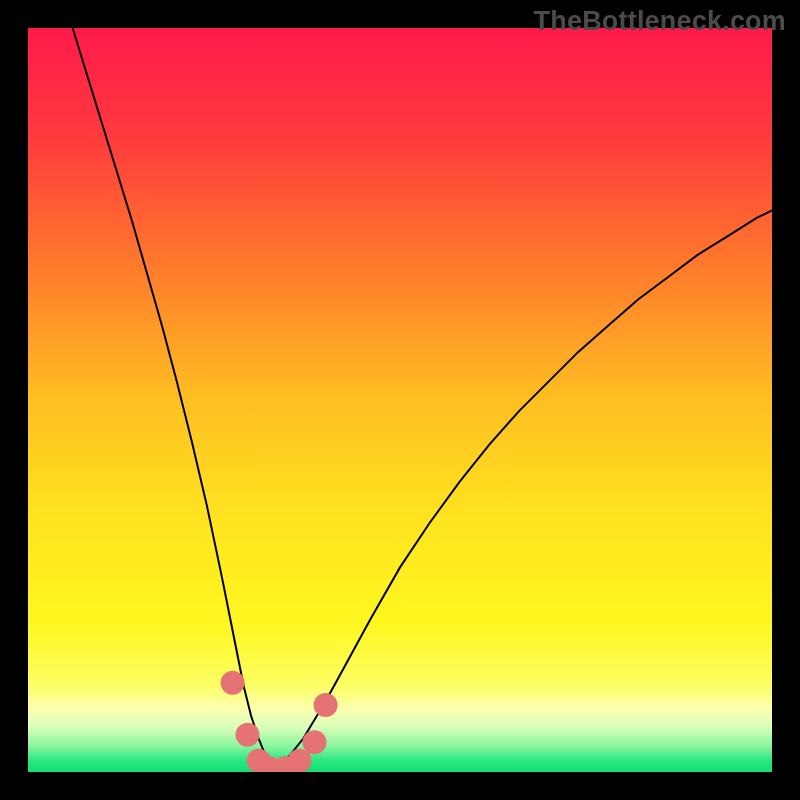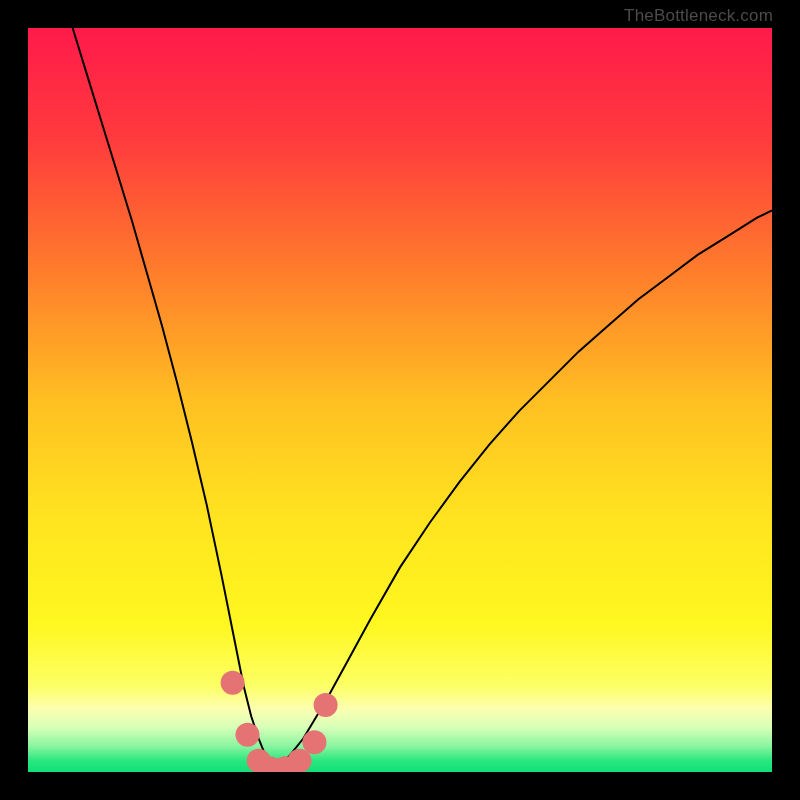--- a/index.html
+++ b/index.html
@@ -20,24 +20,24 @@
     position: absolute;
     left: 28px;
     top: 28px;
     width: 744px;
     height: 744px;
     overflow: hidden;
   }
   .watermark {
     position: absolute;
     top: 6px;
-    right: 27px;
+    right: 14px;
     color: #4b4b4b;
-    font-size: 17px;
-    font-weight: 400;
+    font-size: 27px;
+    font-weight: 700;
     letter-spacing: 0.2px;
     user-select: none;
   }
   svg.curves {
     position: absolute;
     inset: 0;
   }
 </style>
 </head>
 <body>

